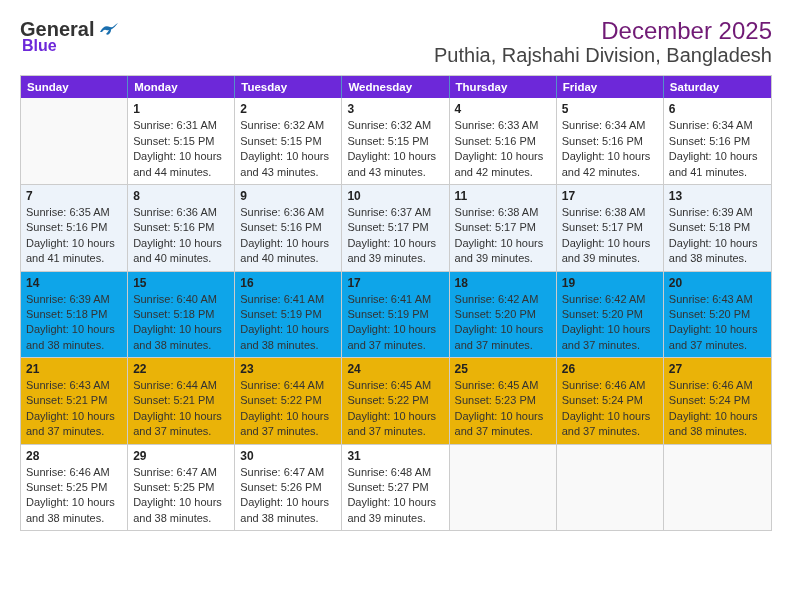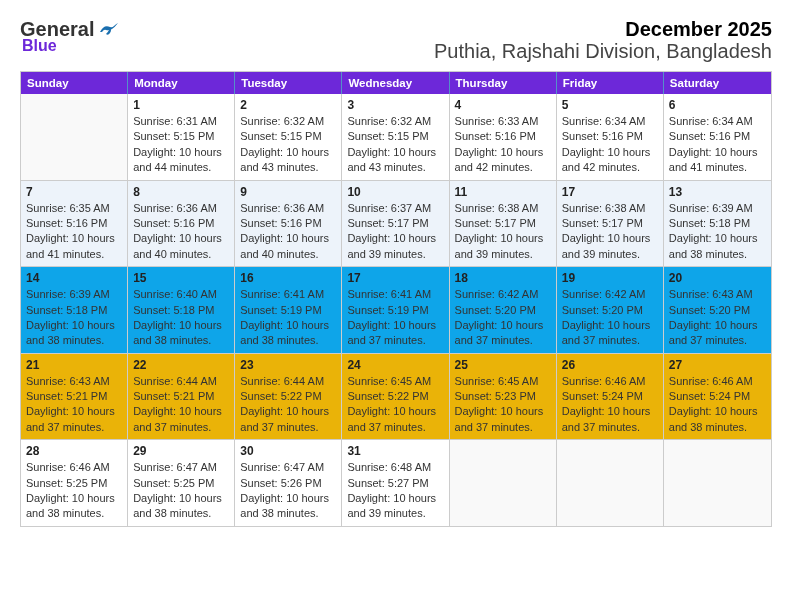--- a/index.html
+++ b/index.html
@@ -29,23 +29,23 @@
       align-items: flex-start;
     }
     .logo-line {
       display: flex;
       align-items: center;
     }
     .title-area {
       text-align: right;
     }
     .month-title {
-      font-size: 20px;
-      font-weight: bold;
-      color: #000000;
+      font-size: 24px;
+      font-weight: normal;
+      color: #701a75;
       line-height: 1.1;
     }
     .subtitle {
       font-size: 20px;
       color: #444;
     }
     .calendar {
       flex: 1;
       display: flex;
       flex-direction: column;

